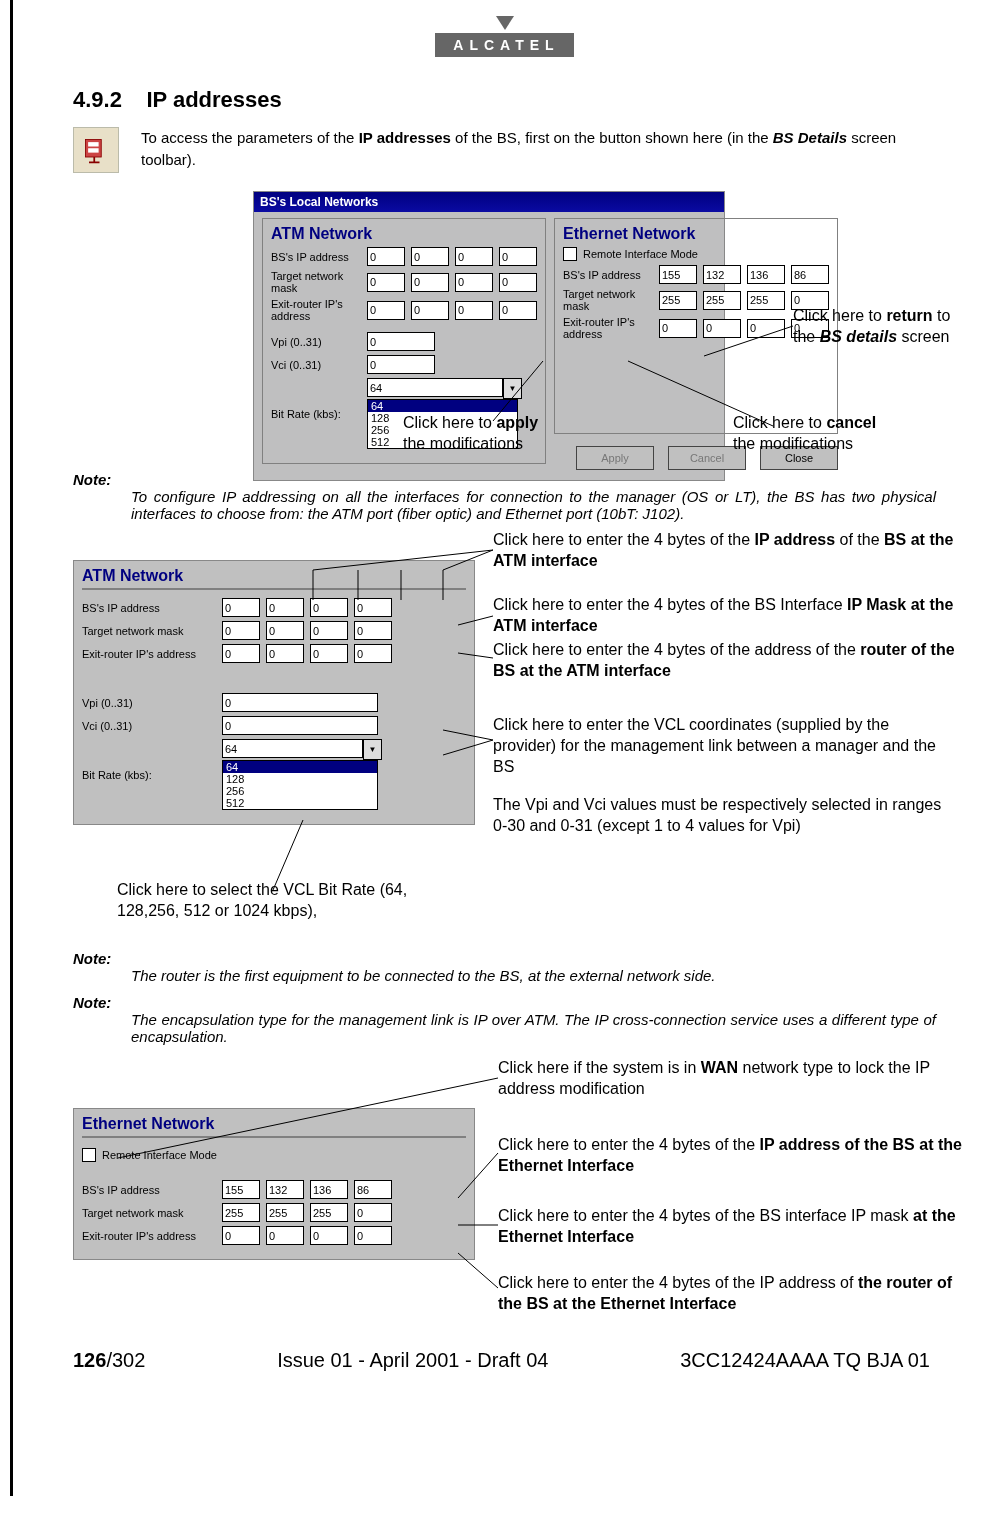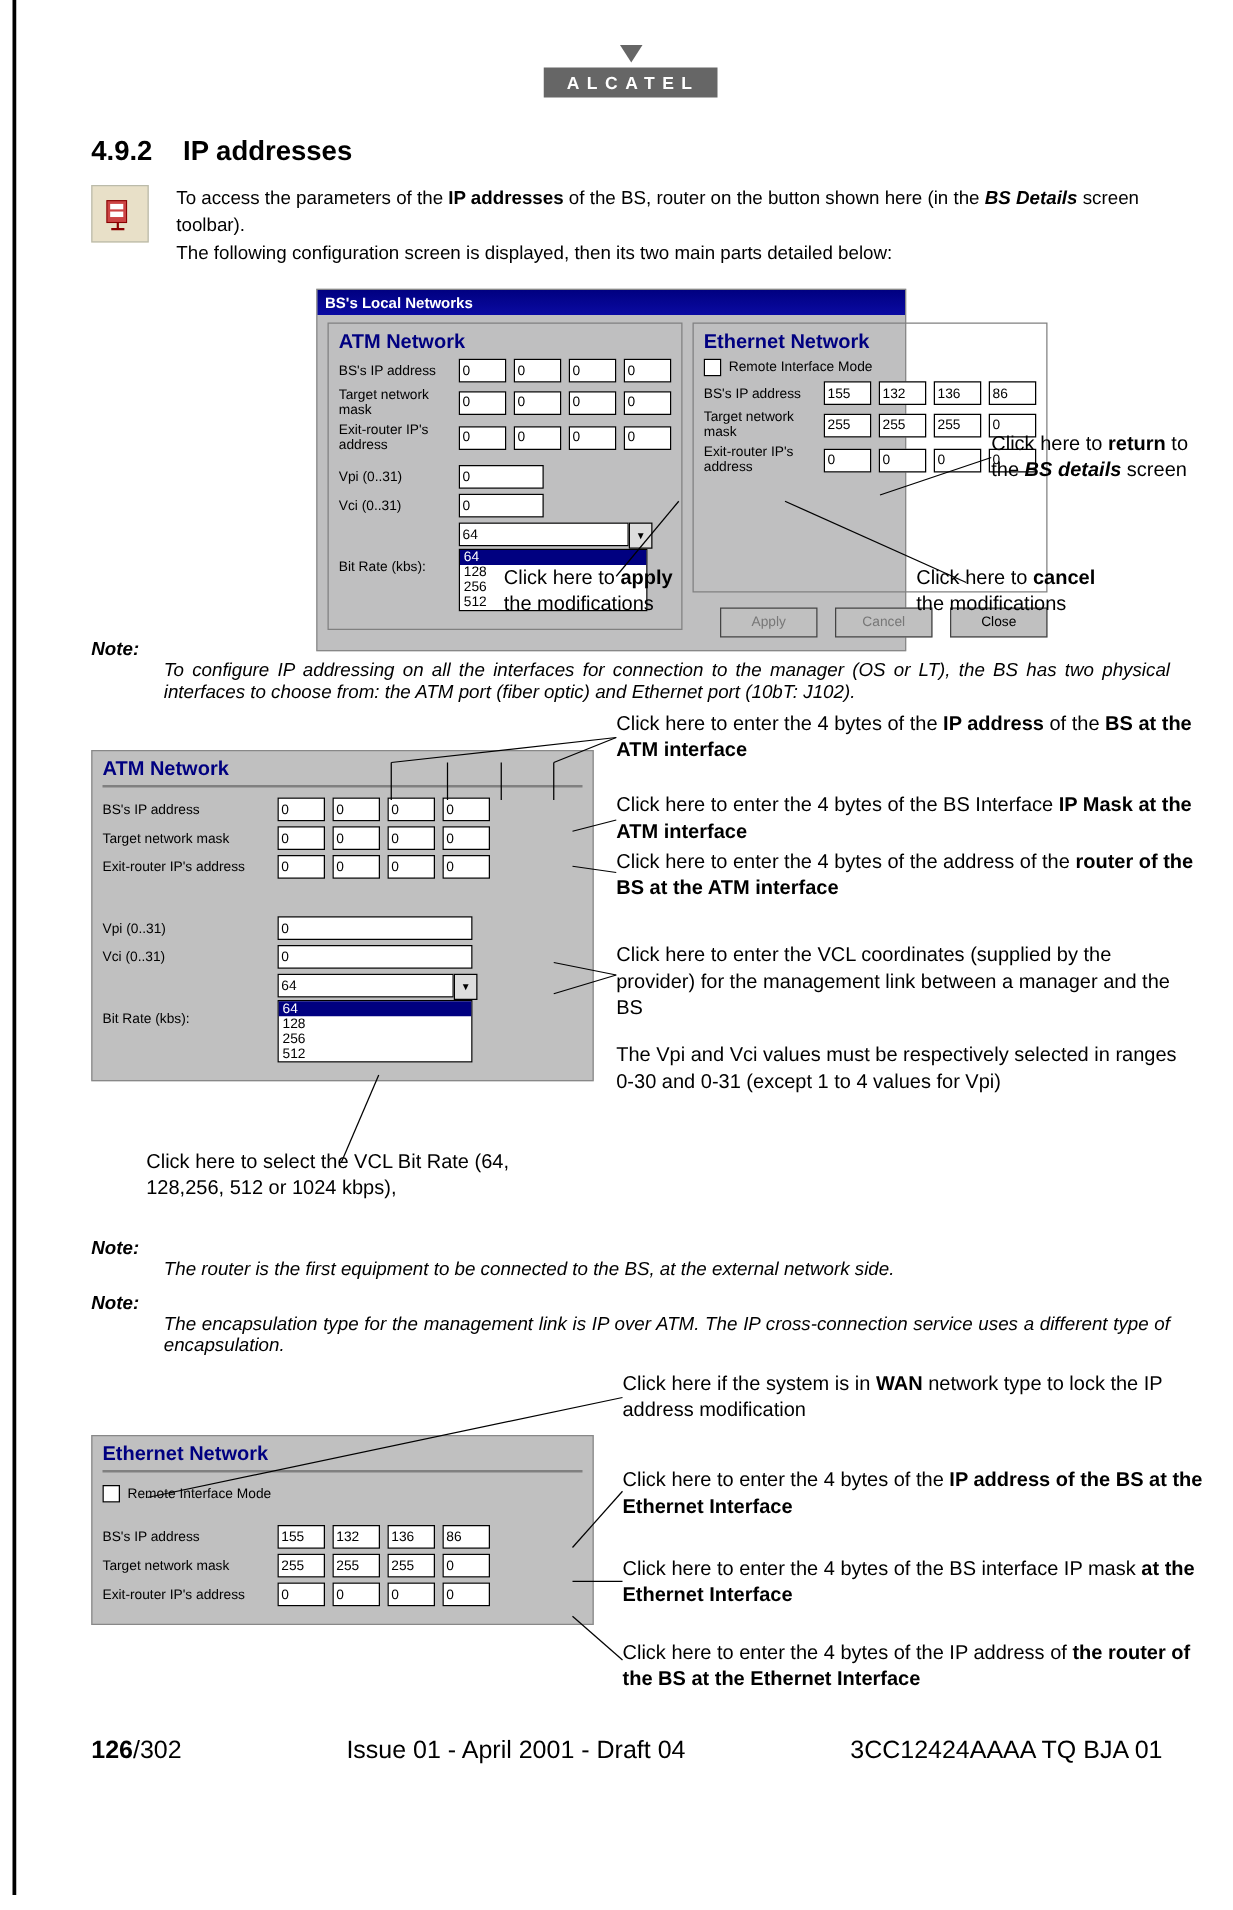--- a/index.html
+++ b/index.html
@@ -5,21 +5,21 @@
   body {
     font-family: Arial, Helvetica, sans-serif;
     font-size: 15px;
     color: #000;
     margin: 0;
     padding: 0;
     background: #fff;
     width: 986px;
   }
   .page {
-    padding: 36px 50px 20px 60px;
+    padding: 16px 50px 20px 60px;
     position: relative;
     border-left: 3px solid #000;
     margin-left: 10px;
     min-height: 1460px;
   }
   .brand-logo {
     text-align: center;
     margin: 0 auto 30px;
   }
   .brand-logo .tri {
@@ -133,22 +133,21 @@
   <div class="intro-row">
     <div class="toolbar-icon">
       <svg viewBox="0 0 32 32">
           <rect x="4" y="4" width="18" height="20" fill="#c44" stroke="#800"></rect>
           <rect x="7" y="7" width="12" height="5" fill="#fff"></rect>
           <rect x="7" y="14" width="12" height="5" fill="#fff"></rect>
           <path d="M14 24 L14 30 M8 30 L20 30" stroke="#800" stroke-width="2" fill="none"></path>
         </svg>
     </div>
     <div class="intro-text">
-      <span>To access the parameters of the </span><b>IP addresses</b><span> of the BS, router on the button shown here (in the </span><b><i>BS Details</i></b><span> screen toolbar).</span><br>
-      <span>The following configuration screen is displayed, then its two main parts detailed below:</span>
+      <span>To access the parameters of the </span><b>IP addresses</b><span> of the BS, first on the button shown here (in the </span><b><i>BS Details</i></b><span> screen toolbar).</span><br>
     </div>
   </div>
 
   <div class="annot-block" style="height:270px;">
     <div class="dlg" style="position:absolute; left:180px; top:0; width:470px;">
       <div class="dlg-title">BS's Local Networks</div>
       <div class="dlg-body" style="display:flex; gap:8px;">
         <div class="group" style="flex:1;">
           <div class="group-title">ATM Network</div>
           <div class="row">

